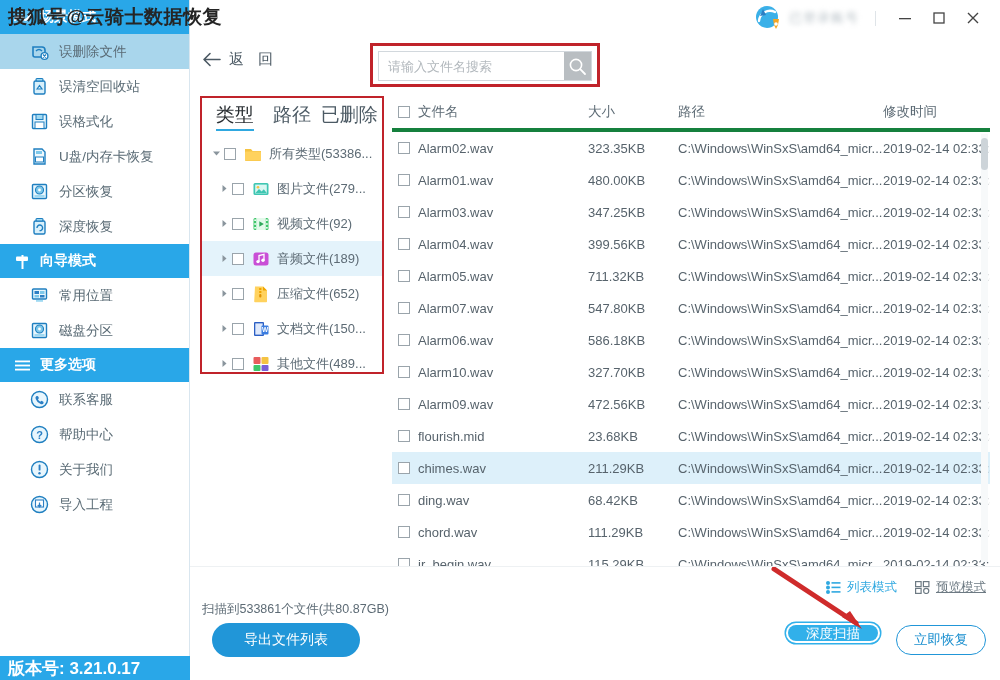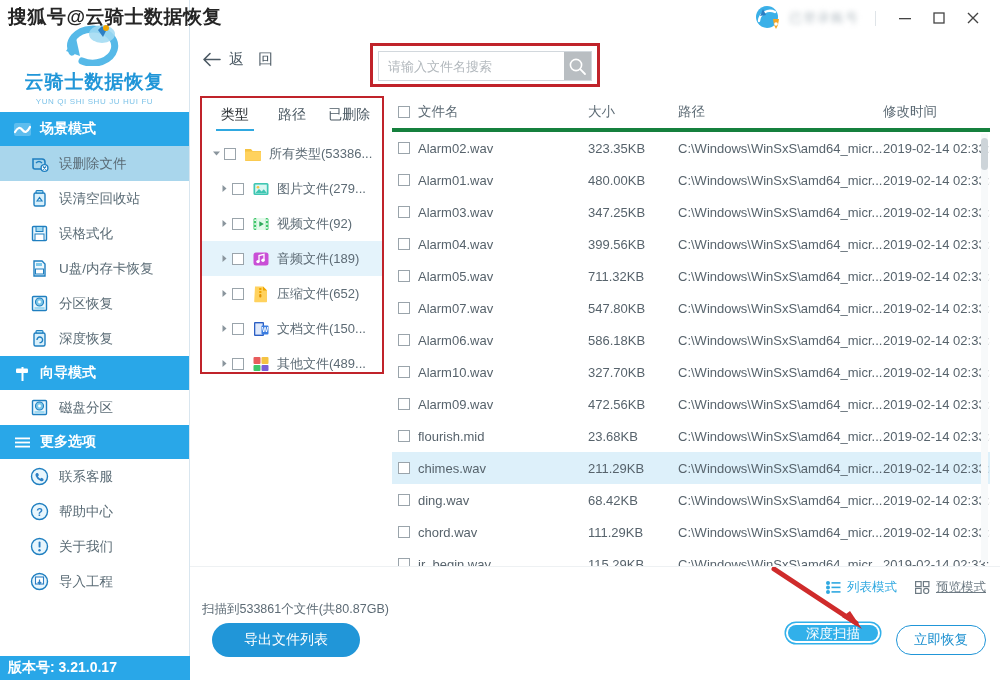--- a/index.html
+++ b/index.html
@@ -68,21 +68,21 @@
     font-size: 13.5px;
     cursor: pointer;
   }
   .nav-item.active { background: #a9d6ec; }
   .nav-item .nic { width: 19px; height: 19px; display:block; flex: 0 0 19px; }
 
   .version-bar {
     position: absolute; left: 0; bottom: 0;
     width: 190px; height: 24px;
     background: #29a7e8;
-    color: #ffffff; font-size: 14px;
+    color: #ffffff; font-size: 17px;
     display: flex; align-items: center;
     padding-left: 8px;
     font-weight: bold;
     text-align: right;
   }
 
   
   .titlebar {
     position: absolute; left: 190px; top: 0;
     width: 810px; height: 36px;
@@ -159,21 +159,21 @@
     background: #ffffff;
     overflow: hidden;
   }
   .tree-tabs {
     display: flex; height: 33px;
     padding: 0 4px;
   }
   .tree-tab {
     flex: 1;
     display: flex; align-items: center; justify-content: center;
-    font-size: 14px; color: #4c5a64;
+    font-size: 19px; color: #4c5a64;
     cursor: pointer; position: relative;
   }
   .tree-tab.active { color: #2a2f33; }
   .tree-tab.active::after {
     content: ""; position: absolute;
     bottom: 0px; left: 50%; transform: translateX(-50%);
     width: 38px; height: 2.5px; background: #2fa8e0;
   }
   .tree-body { padding-top: 5px; }
   .tree-row {
@@ -304,31 +304,20 @@
     letter-spacing: 0.5px;
   }
 </style>
 </head>
 <body>
 
 <div id="app">
 
   <div class="sidebar">
 
-    <div class="logo-wrap">
-      <svg class="logo-swirl" viewBox="0 0 66 48">
-        <path d="M10 34 A22 17 0 1 1 20 43" fill="none" stroke="#56b9e8" stroke-width="7" stroke-linecap="round"></path>
-        <path d="M14 20 L4 33 L18 38 Z" fill="#56b9e8"></path>
-        <ellipse cx="40" cy="16" rx="13" ry="9" fill="#9fd9f2" opacity="0.85"></ellipse>
-        <path d="M36 12 l4 -4 4 5 -3 6 z" fill="#2c7fc4"></path>
-        <circle cx="44" cy="10" r="3" fill="#f0a500"></circle>
-      </svg>
-      <div class="logo-title">云骑士数据恢复</div>
-      <div class="logo-sub">YUN QI SHI SHU JU HUI FU</div>
-    </div>
 
     <div class="sec-header">
       <svg class="sic" viewBox="0 0 17 17">
         <rect x="0" y="2" width="17" height="13" rx="2" fill="#ffffff" opacity="0.25"></rect>
         <path d="M1 11 Q5 4 8.5 9 T16 6" stroke="#ffffff" stroke-width="2.2" fill="none" stroke-linecap="round"></path>
       </svg>
       <span>场景模式</span>
     </div>
 
     <div class="nav-item active">
@@ -388,20 +377,31 @@
     </div>
 
     <div class="sec-header">
       <svg class="sic" viewBox="0 0 17 17">
         <rect x="7.5" y="2" width="2" height="14" fill="#ffffff"></rect>
         <rect x="2" y="3.5" width="12" height="4.5" rx="1" fill="#ffffff"></rect>
       </svg>
       <span>向导模式</span>
     </div>
 
+    <div class="nav-item">
+      <svg class="nic" viewBox="0 0 19 19">
+        <rect x="2.5" y="3" width="14" height="10" rx="1" fill="#e8f6fd" stroke="#1f7fc0" stroke-width="1.4"></rect>
+        <rect x="4.5" y="5" width="4.5" height="3" fill="#2c7fc4"></rect>
+        <rect x="10" y="5" width="4.5" height="3" fill="#7ec8ea"></rect>
+        <rect x="4.5" y="9" width="4.5" height="2.5" fill="#7ec8ea"></rect>
+        <rect x="10" y="9" width="4.5" height="2.5" fill="#2c7fc4"></rect>
+        <rect x="6" y="14" width="7" height="1.8" fill="#9fd9f2"></rect>
+      </svg>
+      <span>常用位置</span>
+    </div>
 
     <div class="nav-item">
       <svg class="nic" viewBox="0 0 19 19">
         <rect x="2.5" y="2.5" width="14" height="14" rx="1" fill="#e8f6fd" stroke="#1f7fc0" stroke-width="1.4"></rect>
         <circle cx="9.5" cy="8" r="4" fill="#7ec8ea" stroke="#1f7fc0" stroke-width="1.1"></circle>
         <circle cx="9.5" cy="8" r="1.4" fill="#ffffff"></circle>
         <rect x="4.5" y="13" width="10" height="2.2" fill="#9fd9f2"></rect>
       </svg>
       <span>磁盘分区</span>
     </div>

